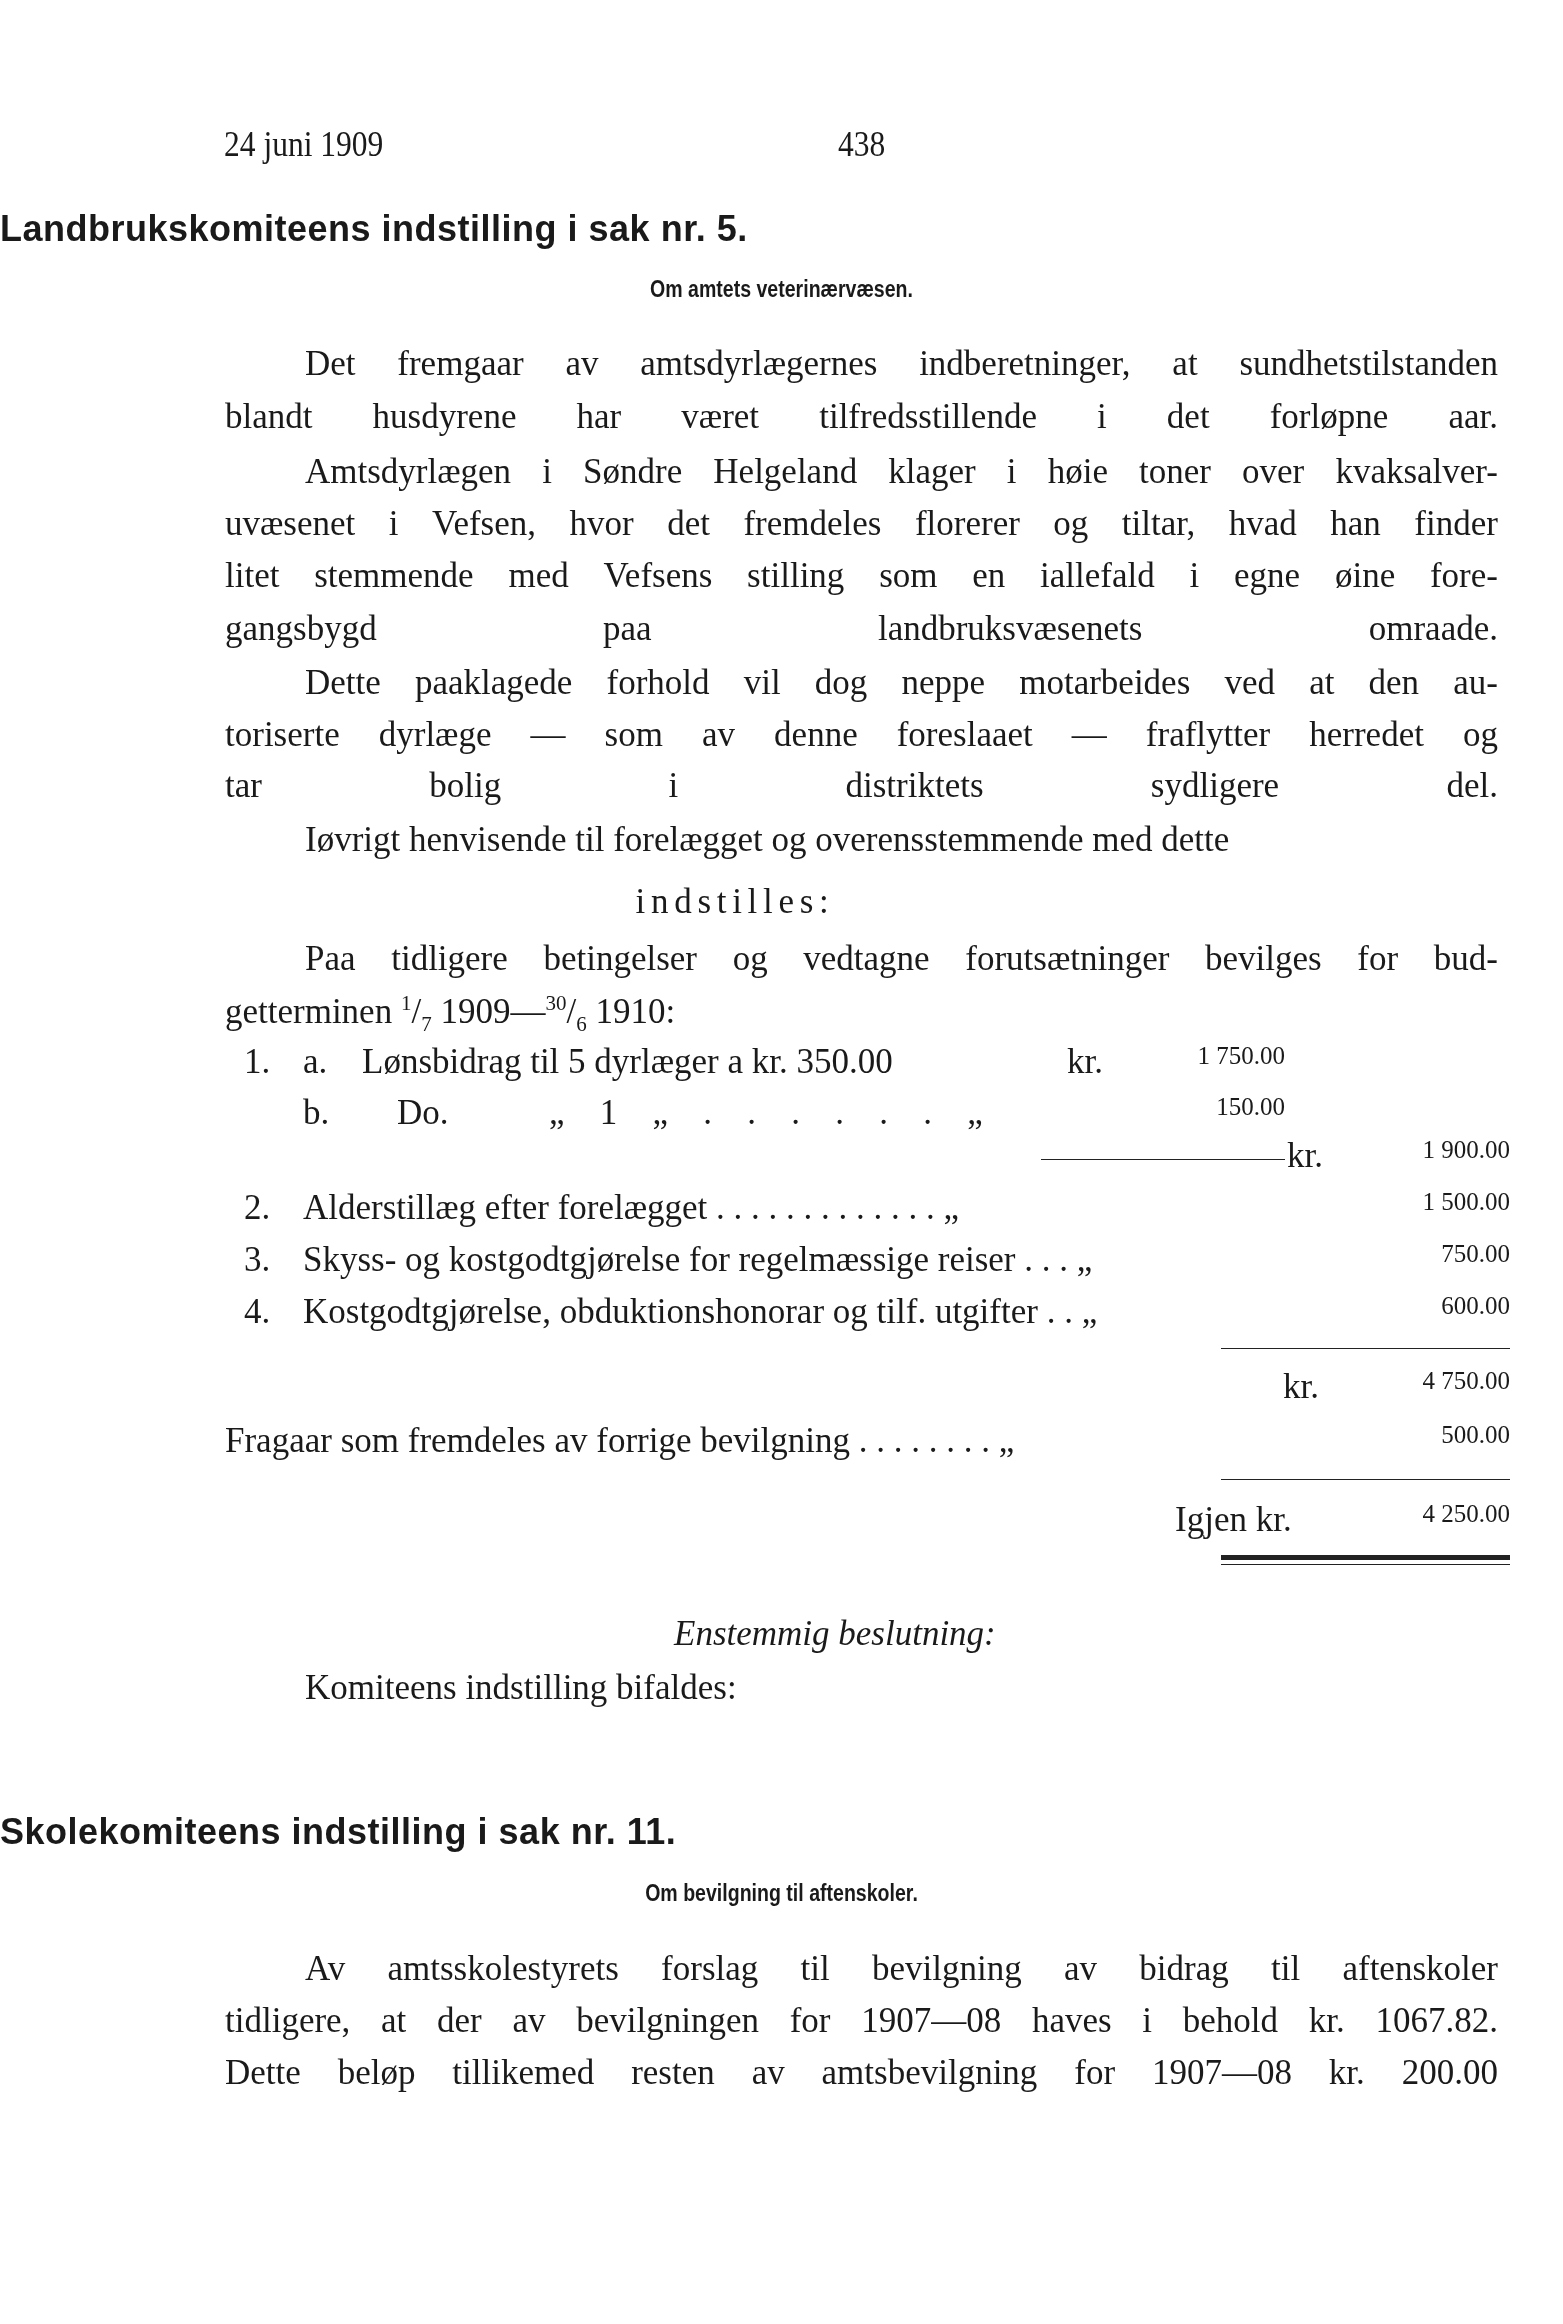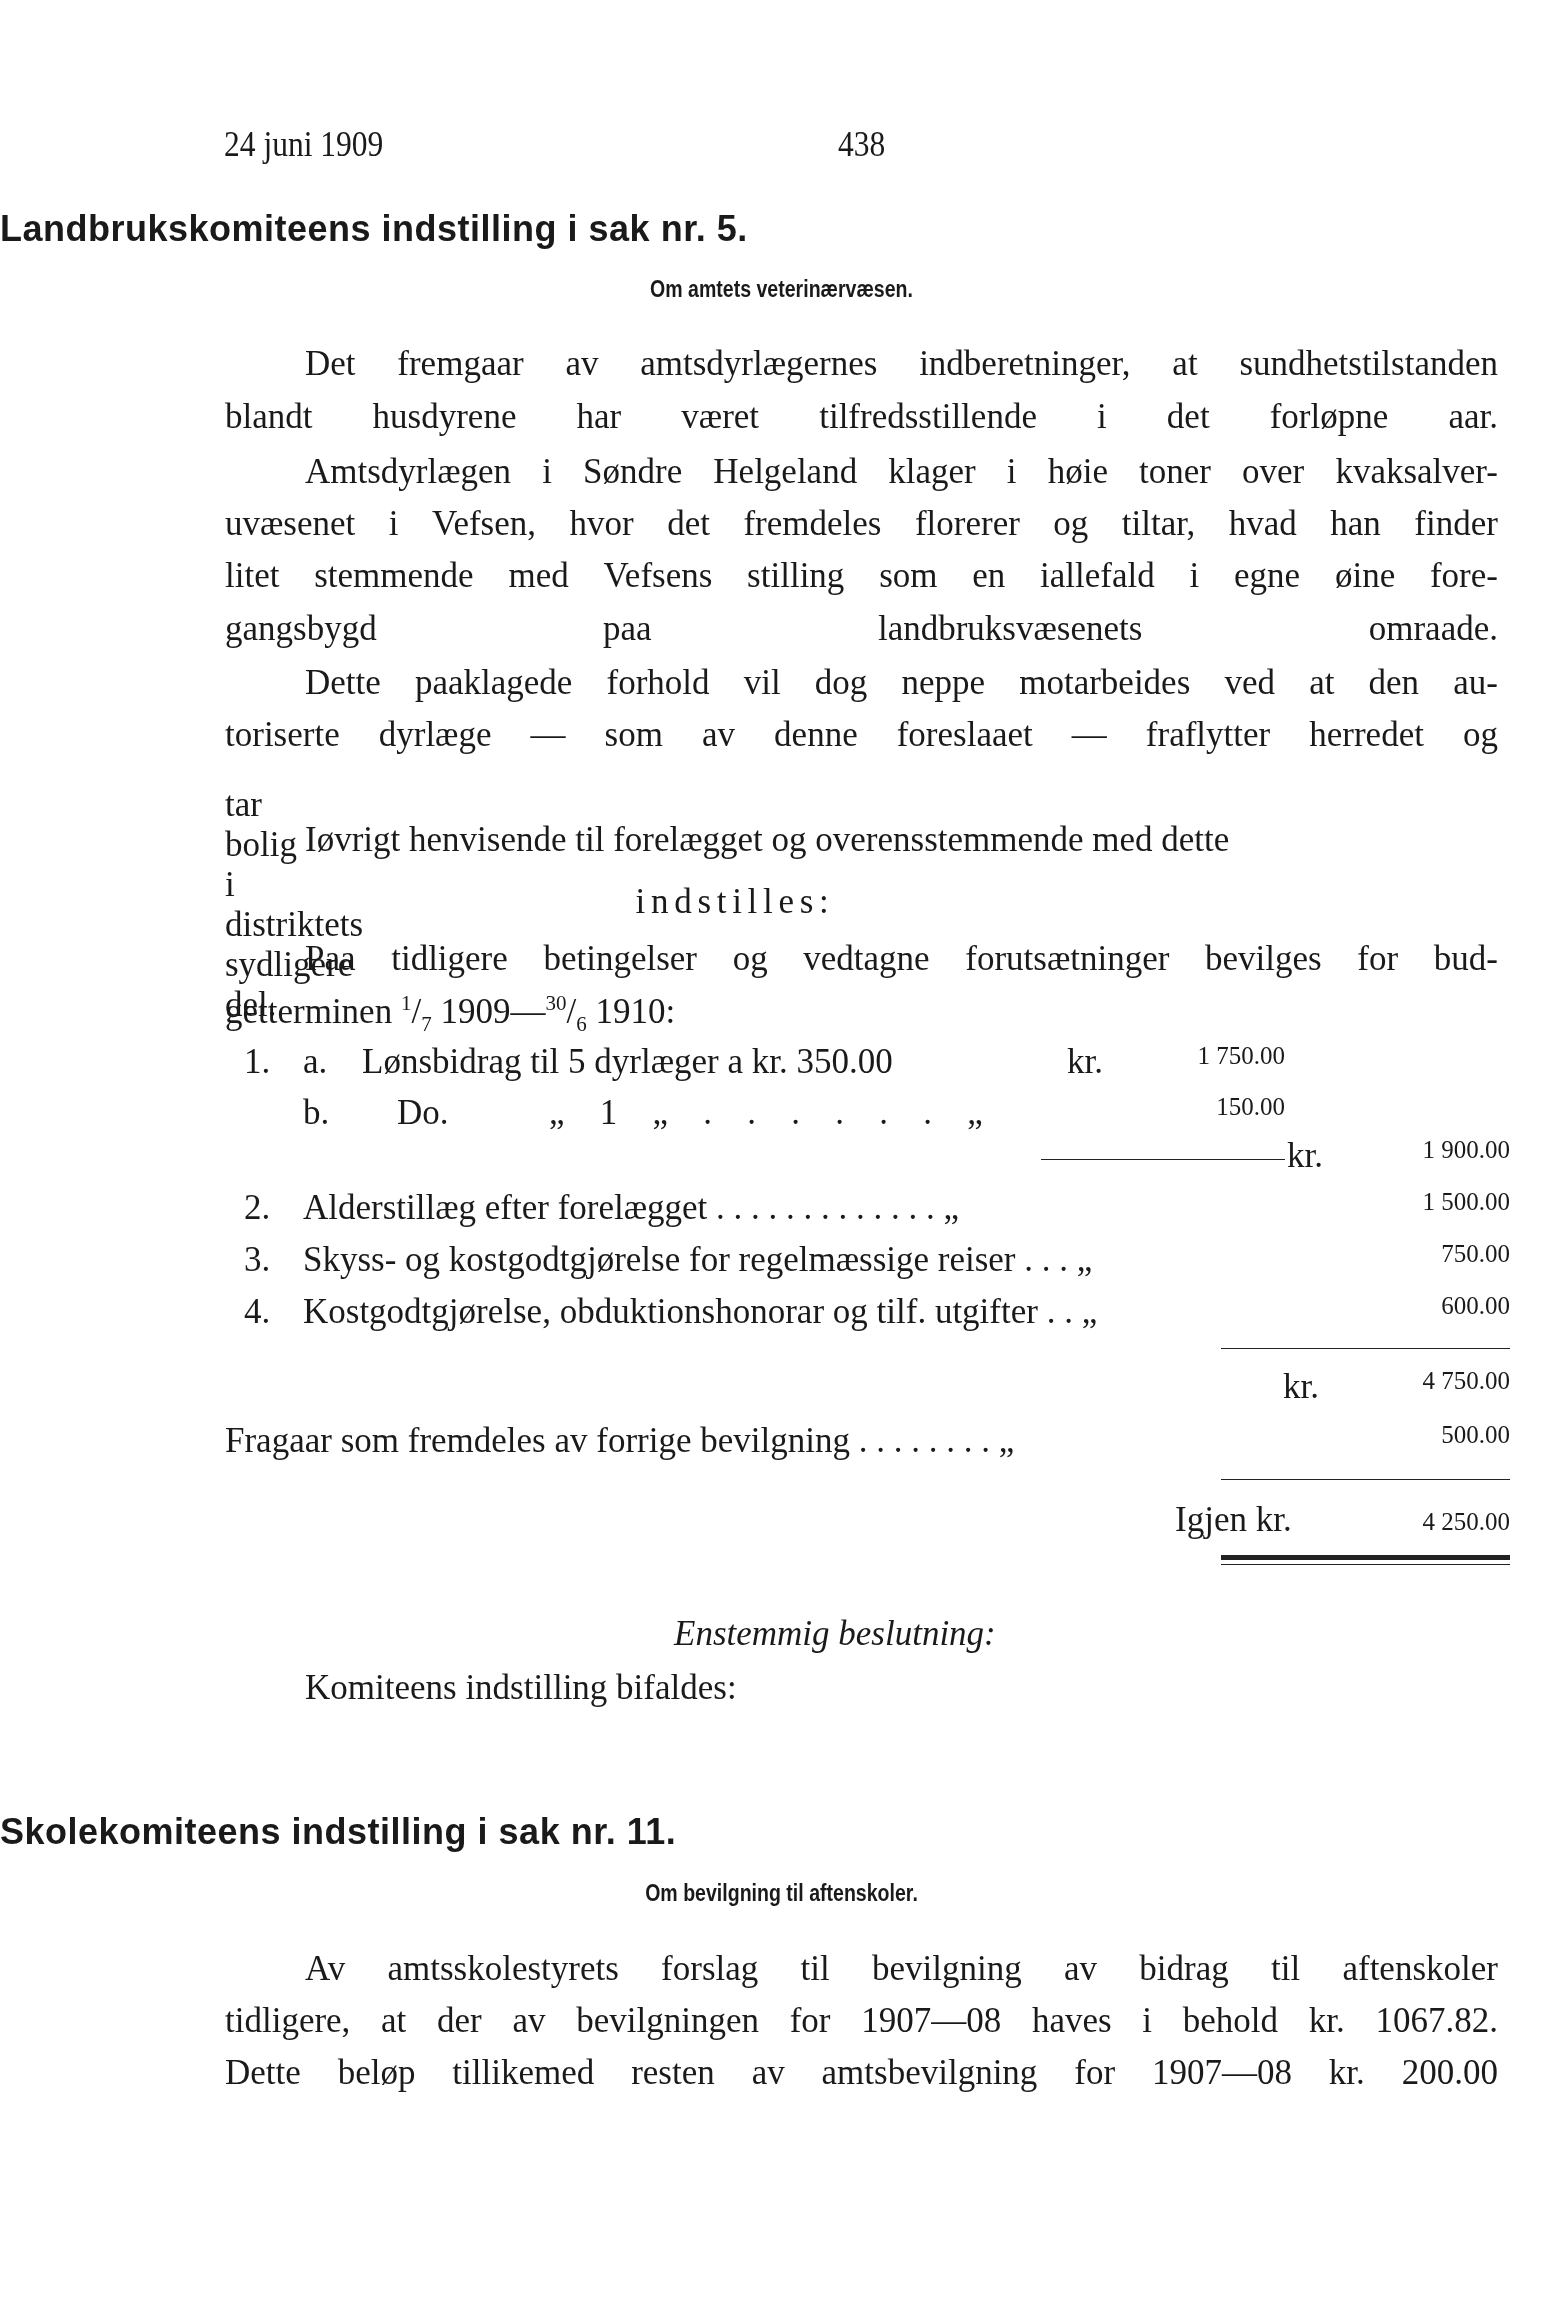--- a/index.html
+++ b/index.html
@@ -116,21 +116,21 @@
     <span>—</span>
     <span>som</span>
     <span>av</span>
     <span>denne</span>
     <span>foreslaaet</span>
     <span>—</span>
     <span>fraflytter</span>
     <span>herredet</span>
     <span>og</span>
   </div>
-<div class="line jline" style="top:785px;flex-direction:column;">
+<div class="line jline" style="top:766px;">
     <span>tar</span>
     <span>bolig</span>
     <span>i</span>
     <span>distriktets</span>
     <span>sydligere</span>
     <span>del.</span>
   </div>
 
 <div class="line indent" style="top:820px;"><span>Iøvrigt henvisende til forelægget og overensstemmende med dette</span></div>
 
@@ -183,21 +183,21 @@
 
 <div class="rule" style="left:1221px; width:289px; top:1348px; height:0.9px;"></div>
 <div class="row" style="left:1283px; top:1367px;">kr.</div>
 <div class="amt" style="right:53px; top:1367px;">4 750.00</div>
 
 <div class="row" style="left:225px; top:1421px;">Fragaar som fremdeles av forrige bevilgning . . . . . . . . „</div>
 <div class="amt" style="right:53px; top:1421px;">500.00</div>
 
 <div class="rule" style="left:1221px; width:289px; top:1479px; height:0.9px;"></div>
 <div class="row" style="left:1175px; top:1500px;">Igjen kr.</div>
-<div class="amt" style="right:53px; top:1500px;margin-top:8px;">4 250.00</div>
+<div class="amt" style="right:53px; top:1500px;">4 250.00</div>
 
 <div class="rule thick" style="left:1221px; width:289px; top:1555px;"></div>
 <div class="rule" style="left:1221px; width:289px; top:1564px; height:0.9px;"></div>
 
 <div class="row italic" style="left:674px; top:1614px;">Enstemmig beslutning:</div>
 <div class="row" style="left:305px; top:1668px;">Komiteens indstilling bifaldes:</div>
 
 <div class="title" style="top:1811px;">Skolekomiteens indstilling i sak nr. 11.</div>
 <div class="subtitle" style="top:1880px;">Om bevilgning til aftenskoler.</div>
 

